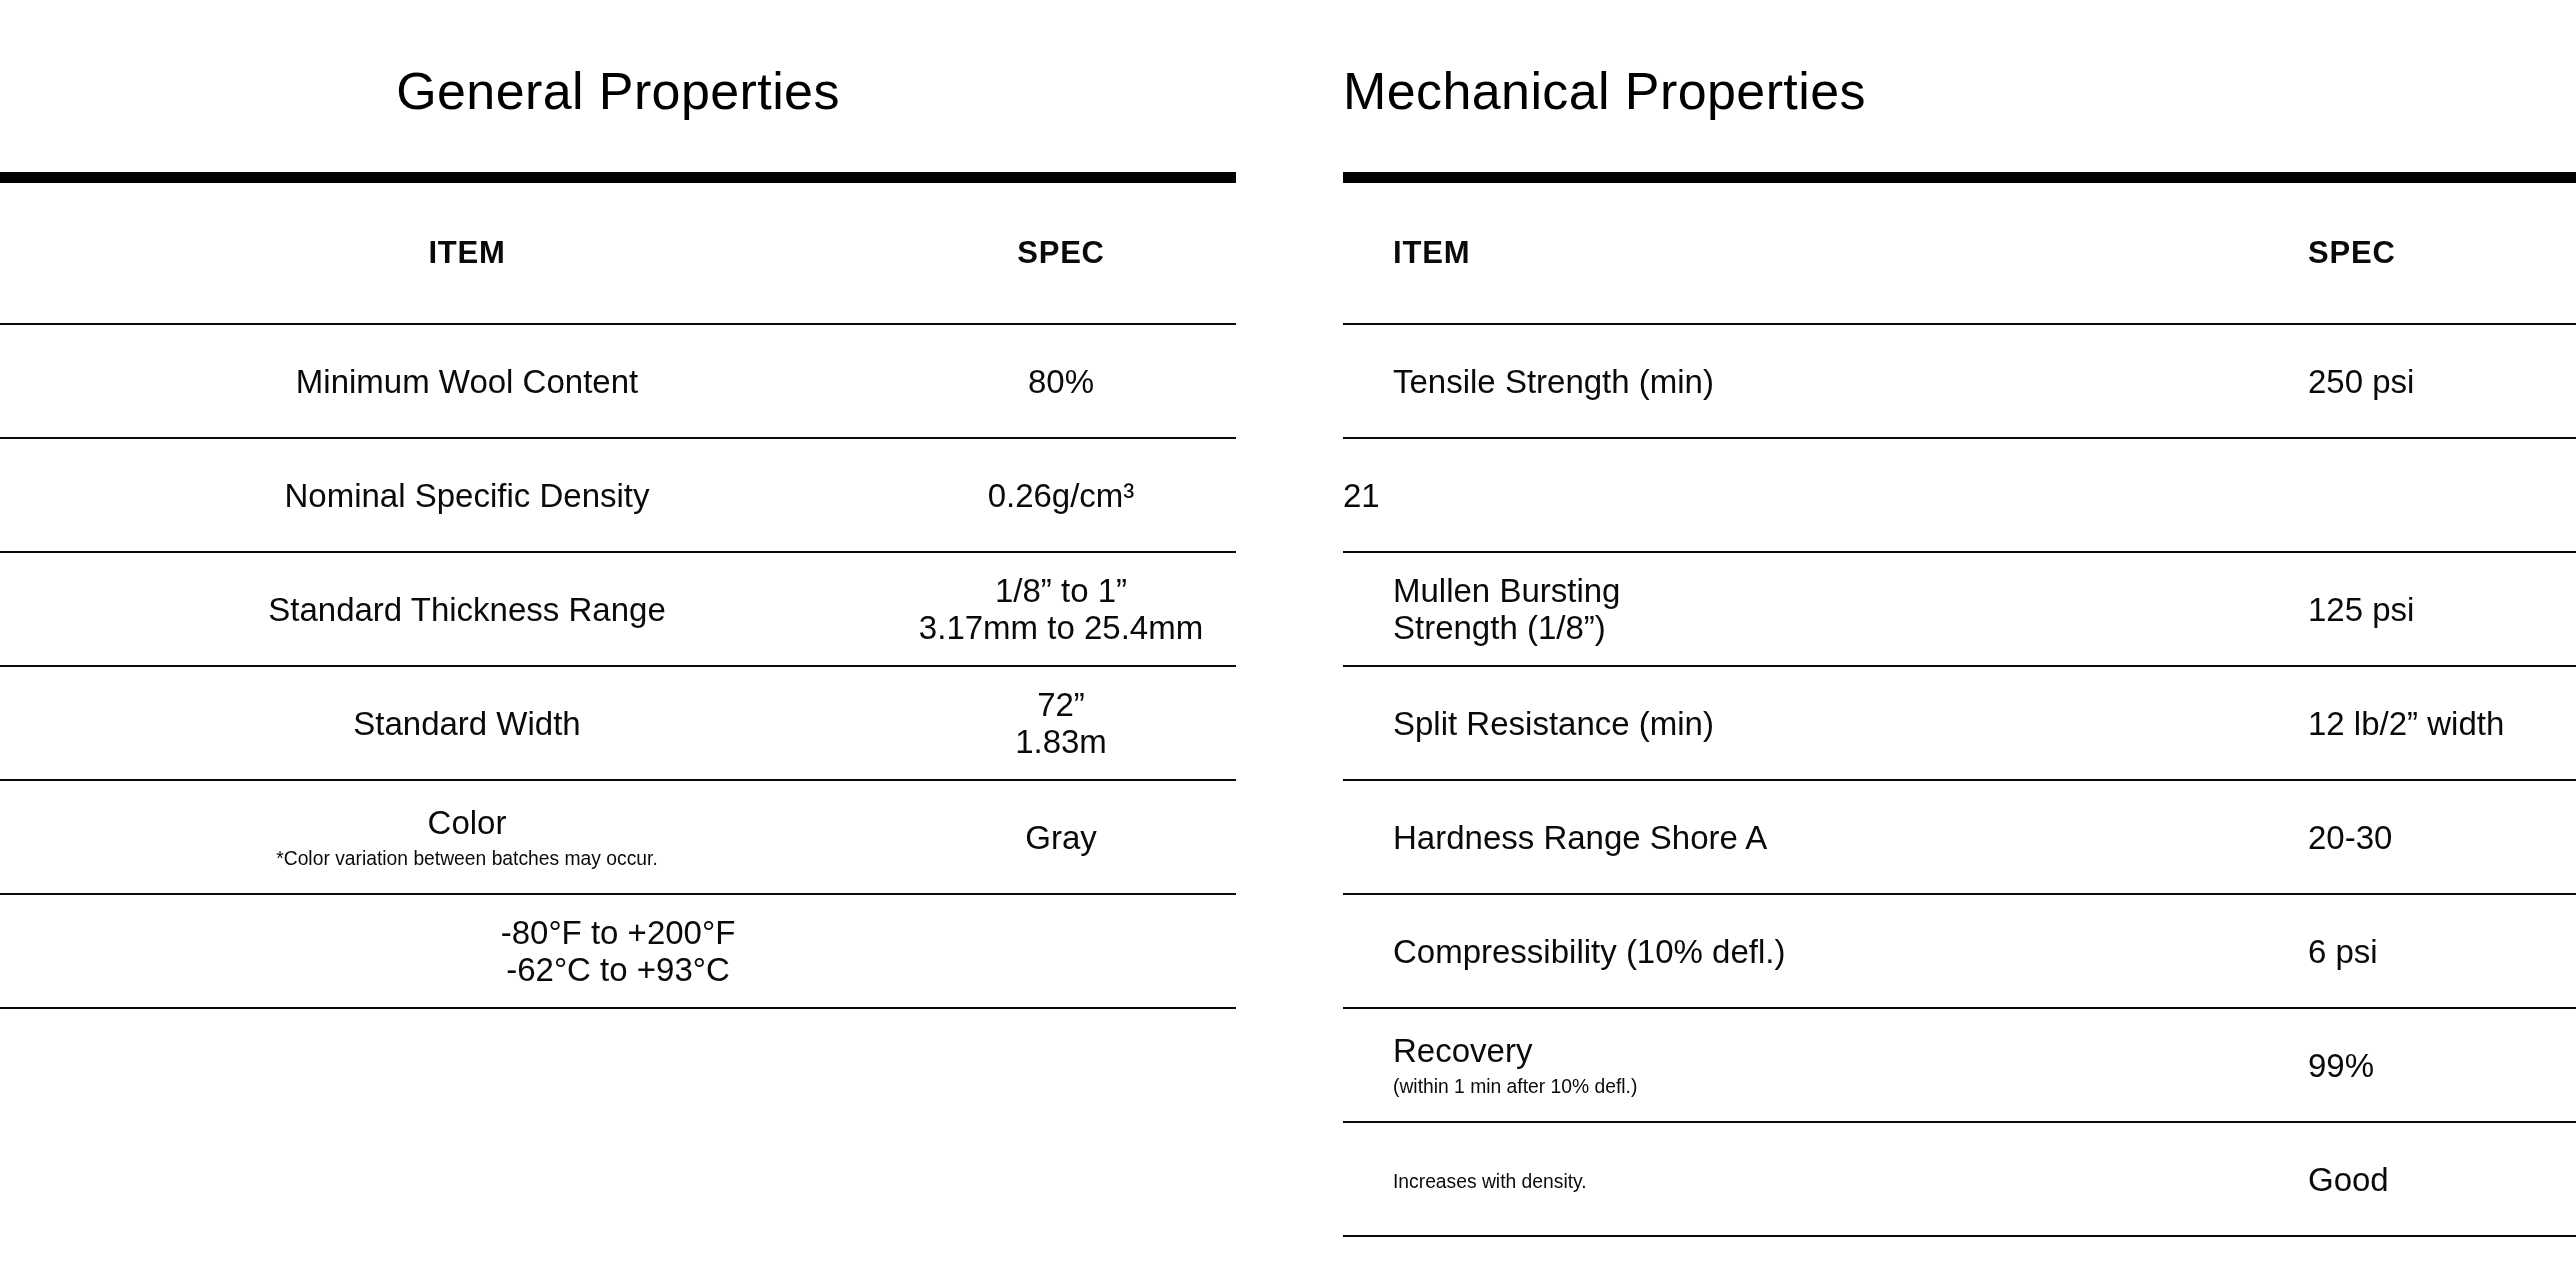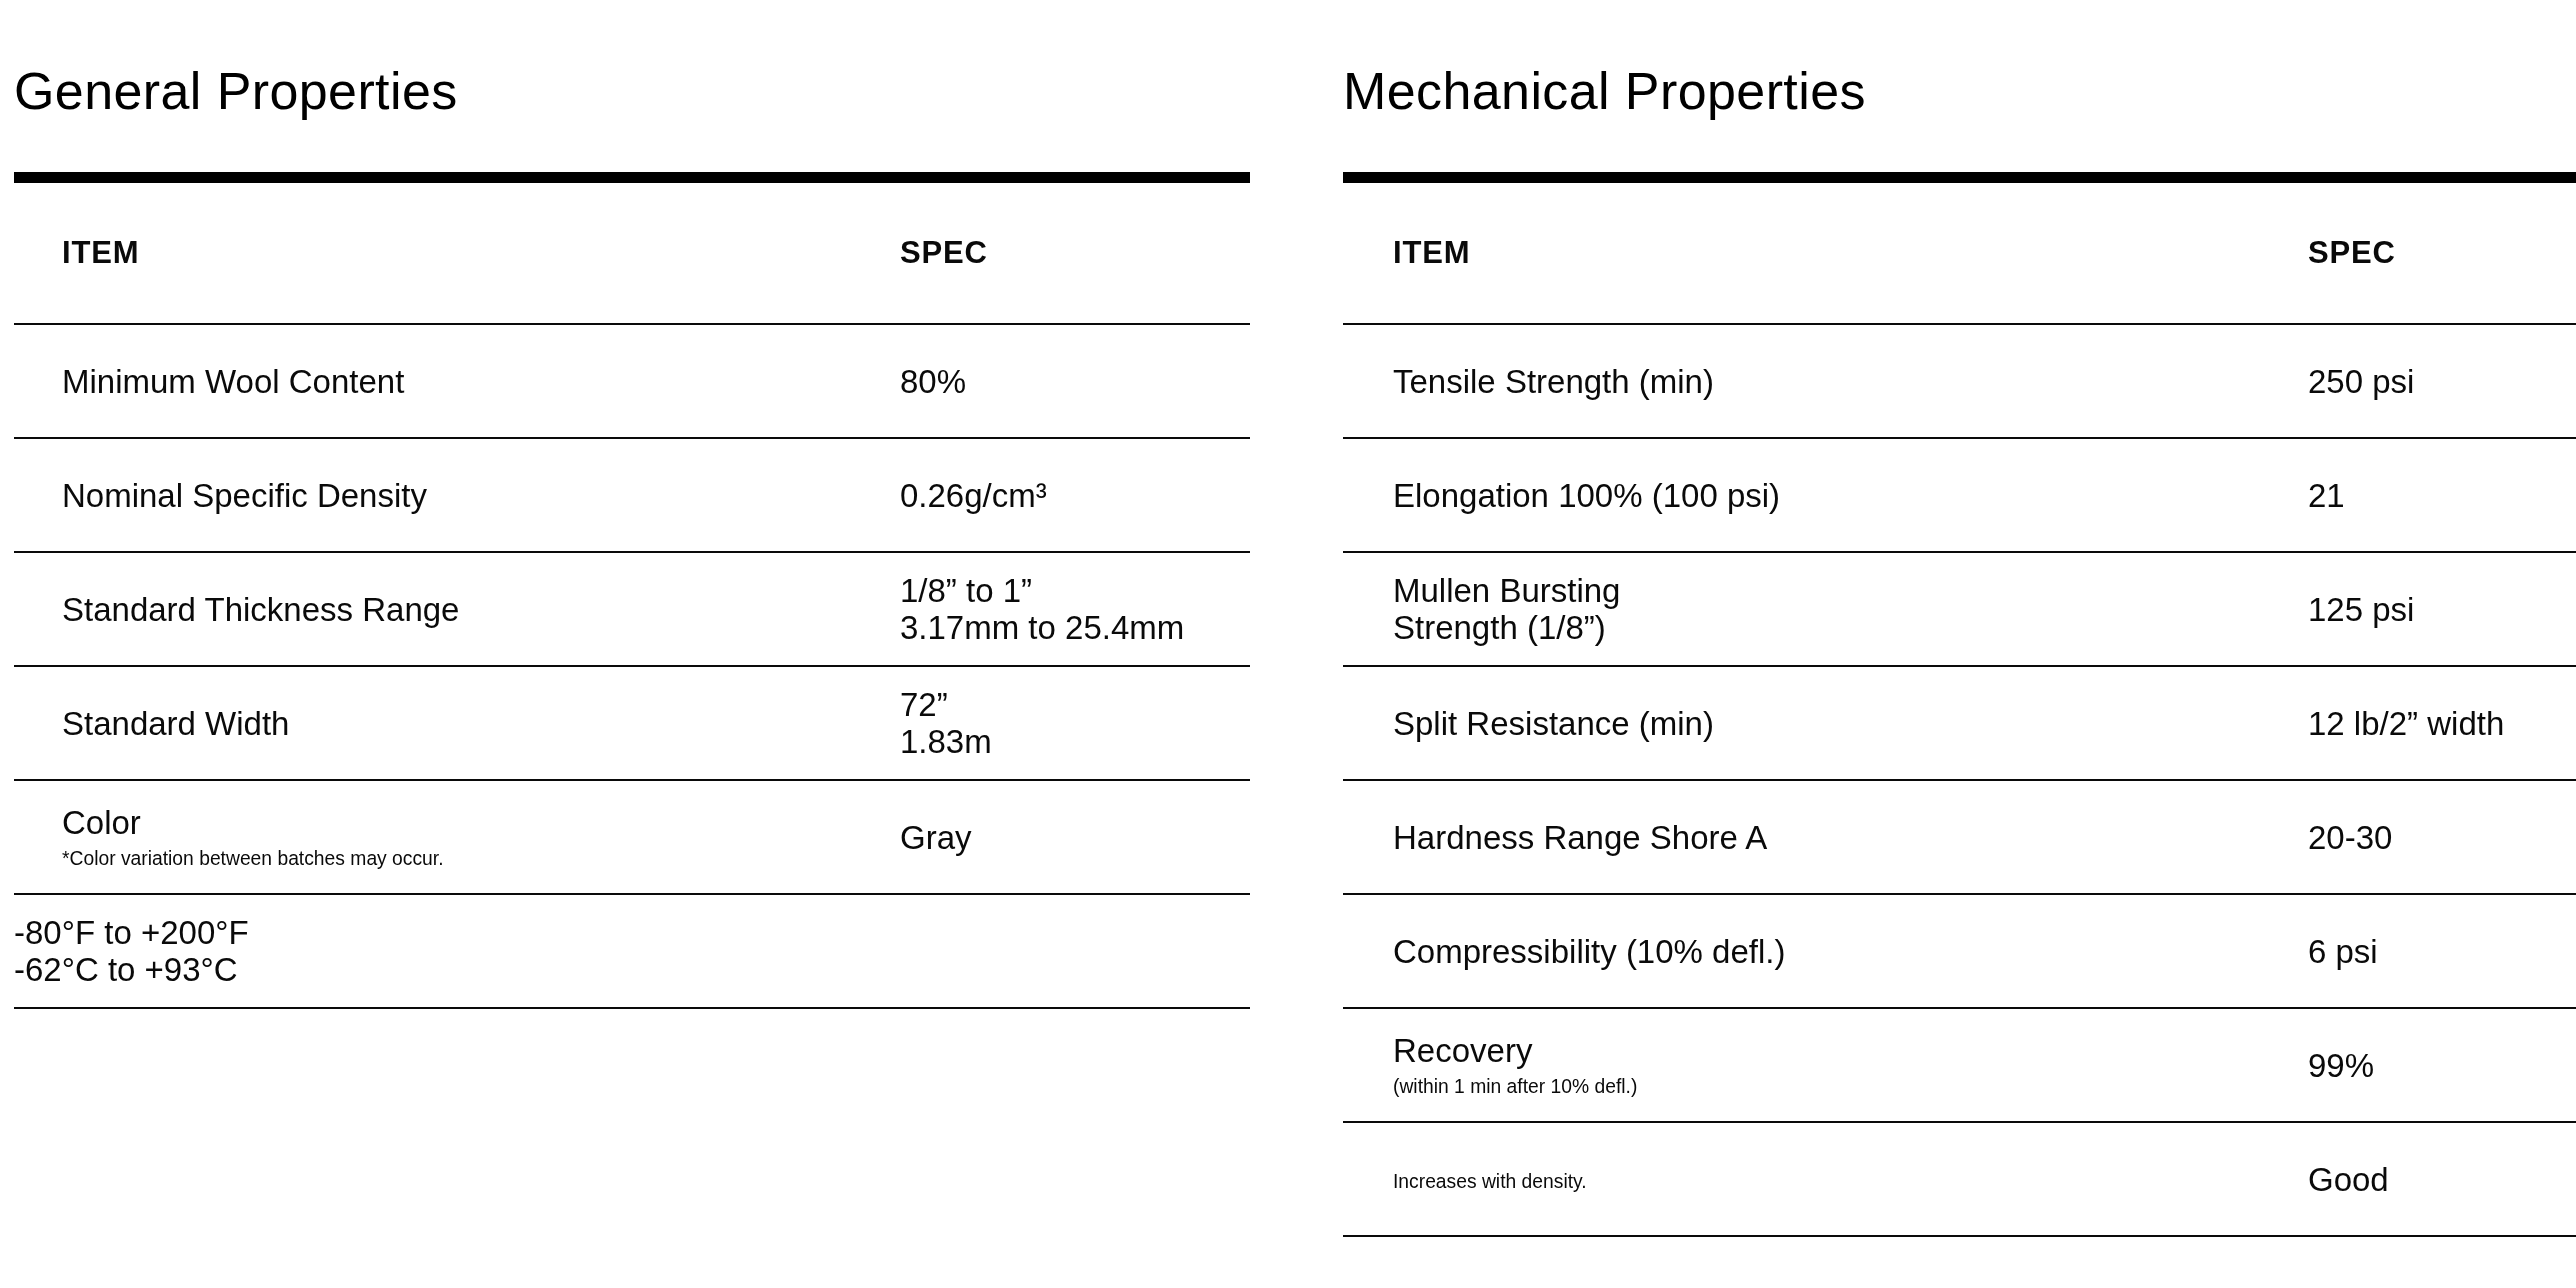--- a/index.html
+++ b/index.html
@@ -5,21 +5,21 @@
   html,body{margin:0;padding:0;}
   body{
     width:2576px;height:1289px;
     background:#ffffff;
     font-family:"Liberation Sans","DejaVu Sans",sans-serif;
     color:#0a0a0a;
     overflow:hidden;
     position:relative;
   }
   .col{position:absolute;top:0;}
-  .col-left{left:14px;width:1236px;}
+  .col-left{left:0;width:1236px;text-align:center;}
   .col-right{left:1343px;width:1233px;}
   .table-title{
     margin:63px 0 0 0;
     font-size:52px;
     font-weight:400;
     letter-spacing:0.4px;
     line-height:1.1;
     color:#000;
   }
   .title-rule{
@@ -138,23 +138,20 @@
   <div class="row">
     <div class="cell cell-item">
       <div>Tensile Strength (min)</div>
     </div>
     <div class="cell cell-spec">
       <div>250 psi</div>
     </div>
   </div>
 
   <div class="row">
-    <div class="cell cell-item">
-      <div>Elongation 100% (100 psi)</div>
-    </div>
     <div class="cell cell-spec">
       <div>21</div>
     </div>
   </div>
 
   <div class="row">
     <div class="cell cell-item">
       <div>Mullen Bursting</div>
       <div>Strength (1/8”)</div>
     </div>

